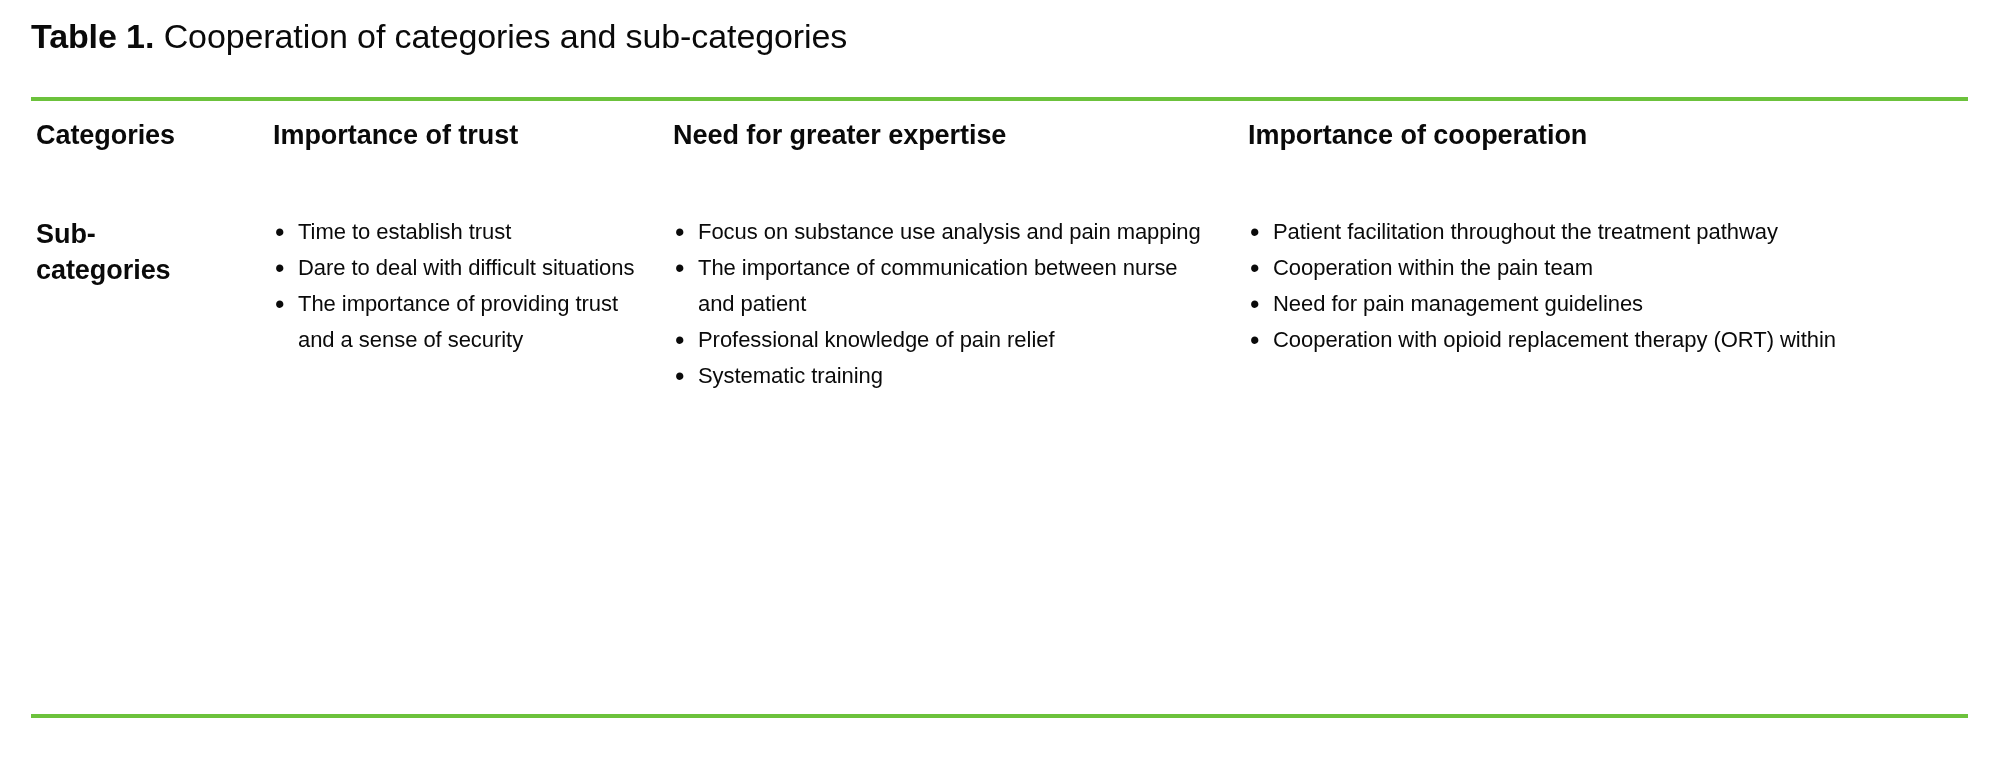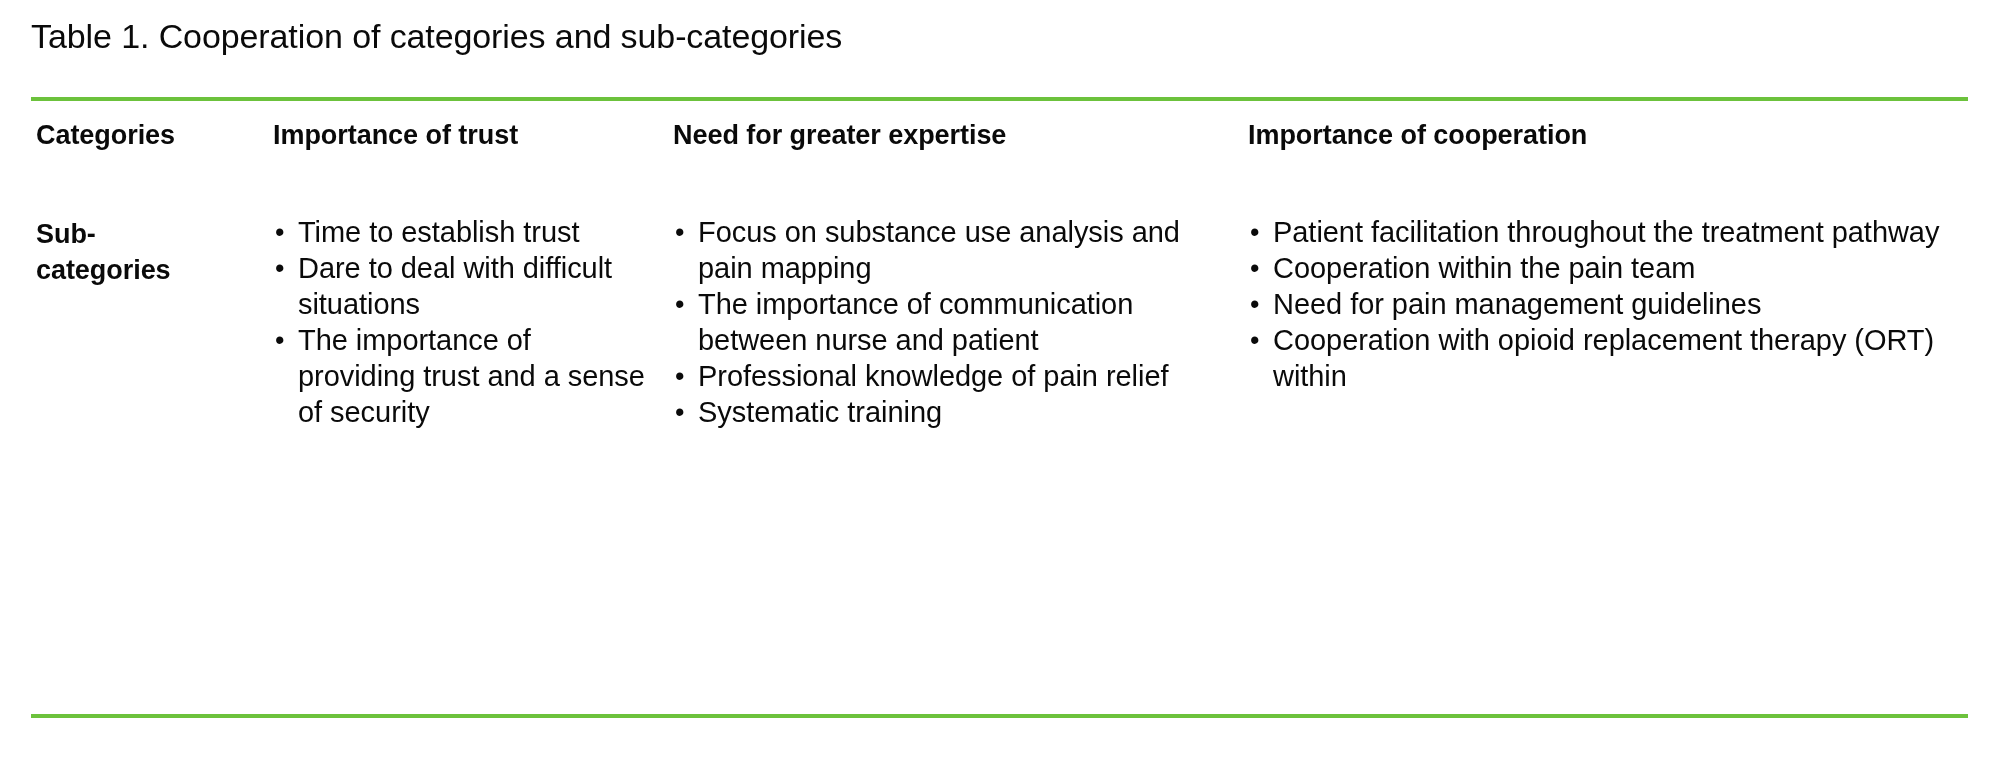--- a/index.html
+++ b/index.html
@@ -26,21 +26,21 @@
   .caption {
     position: absolute;
     left: 31px;
     top: 14px;
     font-size: 34px;
     line-height: 44px;
     letter-spacing: -0.1px;
     white-space: nowrap;
   }
   .caption-label {
-    font-weight: 400;
+    font-weight: 700;
   }
   .caption-text {
     font-weight: 400;
   }
 
   
   .rule {
     position: absolute;
     left: 31px;
     width: 1937px;
@@ -93,21 +93,21 @@
     line-height: 36px;
     letter-spacing: -0.05px;
     padding-top: 2px;
   }
   .rowlabel span { display: block; }
 
   ul.bullets {
     list-style: none;
     margin: 0;
     padding: 0;
-    font-size: 29px;
+    font-size: 22px;
     line-height: 36px;
     font-weight: 400;
     letter-spacing: -0.05px;
   }
   ul.bullets > li {
     position: relative;
     padding-left: 25px;
     margin: 0;
   }
   ul.bullets > li::before {

